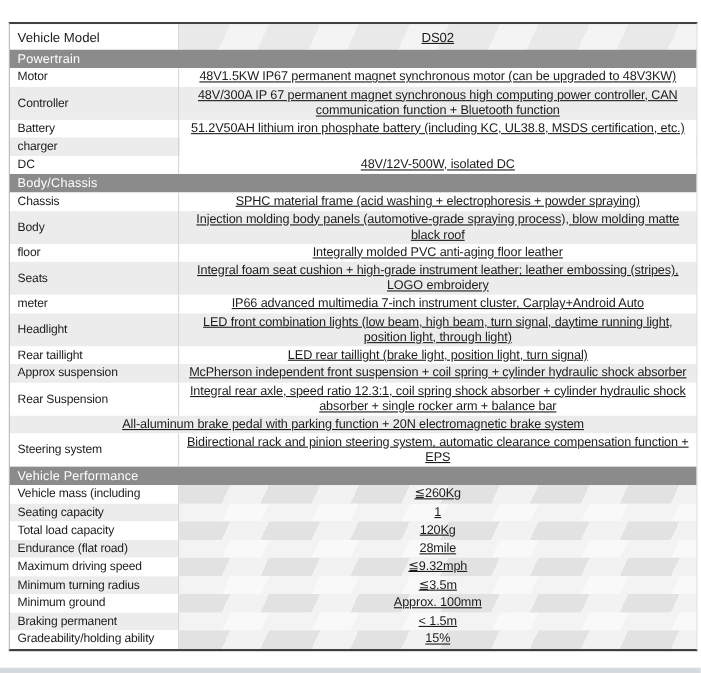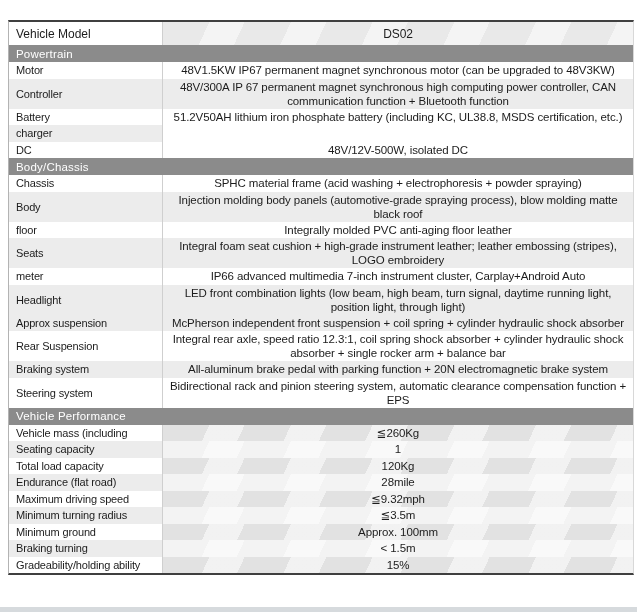--- a/index.html
+++ b/index.html
@@ -32,20 +32,21 @@
     white-space:nowrap; overflow:hidden;
     background:#ffffff;
   }
   .value {
     flex:1;
     padding:1px 5px;
     display:flex; align-items:center; justify-content:center;
     text-align:center;
     font-size:11.5px; line-height:14px; letter-spacing:-0.1px;
     background:#ffffff;
+    text-decoration:underline;
   }
   .row.alt .label, .row.alt .value { background:#ececec; }
   
   .row.perf .value {
     background-color:#e2e2e2;
     background-image:repeating-linear-gradient(115deg,
       rgba(255,255,255,0) 0px, rgba(255,255,255,0) 42px,
       rgba(255,255,255,0.55) 42px, rgba(255,255,255,0.55) 74px);
   }
   .row.perf.alt .value {
@@ -124,30 +125,33 @@
           <div class="cell value">Integral foam seat cushion + high-grade instrument leather; leather embossing (stripes), LOGO embroidery</div>
         </div>
         <div class="row">
           <div class="cell label">meter</div>
           <div class="cell value">IP66 advanced multimedia 7-inch instrument cluster, Carplay+Android Auto</div>
         </div>
         <div class="row alt">
           <div class="cell label">Headlight</div>
           <div class="cell value">LED front combination lights (low beam, high beam, turn signal, daytime running light, position light, through light)</div>
         </div>
+        <div class="row">
+          <div class="cell label">Rear taillight</div>
+          <div class="cell value">LED rear taillight (brake light, position light, turn signal)</div>
+        </div>
         <div class="row alt">
           <div class="cell label">Approx suspension</div>
           <div class="cell value">McPherson independent front suspension + coil spring + cylinder hydraulic shock absorber</div>
         </div>
         <div class="row">
           <div class="cell label">Rear Suspension</div>
           <div class="cell value">Integral rear axle, speed ratio 12.3:1, coil spring shock absorber + cylinder hydraulic shock absorber + single rocker arm + balance bar</div>
         </div>
         <div class="row alt">
-          <div class="cell label">Braking system</div>
           <div class="cell value">All-aluminum brake pedal with parking function + 20N electromagnetic brake system</div>
         </div>
         <div class="row">
           <div class="cell label">Steering system</div>
           <div class="cell value">Bidirectional rack and pinion steering system, automatic clearance compensation function + EPS</div>
         </div>
         <div class="section-bar">Vehicle Performance</div>
         <div class="row perf">
           <div class="cell label">Vehicle mass (including</div>
           <div class="cell value">≦260Kg</div>
@@ -170,21 +174,21 @@
         </div>
         <div class="row alt perf">
           <div class="cell label">Minimum turning radius</div>
           <div class="cell value">≦3.5m</div>
         </div>
         <div class="row perf">
           <div class="cell label">Minimum ground</div>
           <div class="cell value">Approx. 100mm</div>
         </div>
         <div class="row alt perf">
-          <div class="cell label">Braking turning</div>
+          <div class="cell label">Braking permanent</div>
           <div class="cell value">&lt; 1.5m</div>
         </div>
         <div class="row perf">
           <div class="cell label">Gradeability/holding ability</div>
           <div class="cell value">15%</div>
         </div>
       </div>
   </div>
   <div class="page-bottom-strip"></div>
 </div>

